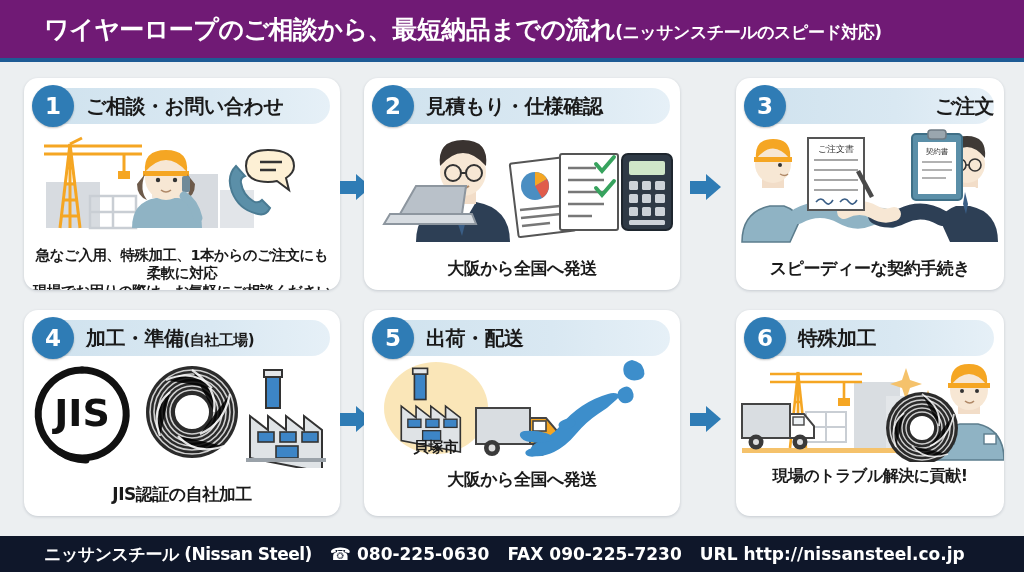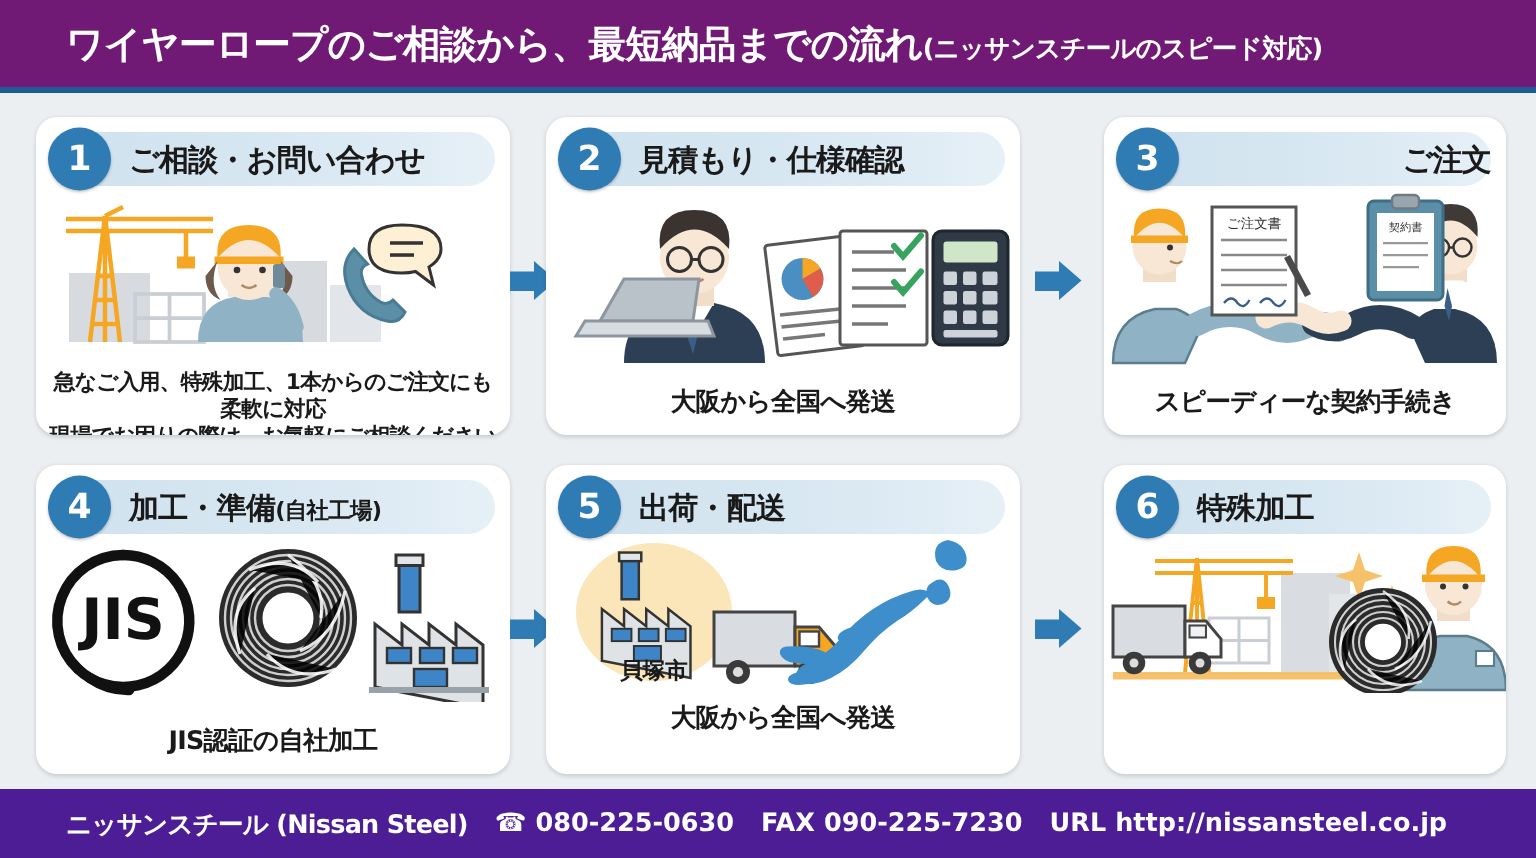--- a/index.html
+++ b/index.html
@@ -69,22 +69,22 @@
   .caption.small{font-size:14.5px;line-height:1.25;}
   .arrow-wrap{position:absolute;display:flex;align-items:center;}
   .arrow-shaft{width:16px;height:13px;background:#2f7cb5;}
   .arrow-head{
     width:0;height:0;border-top:13px solid transparent;border-bottom:13px solid transparent;
     border-left:15px solid #2f7cb5;
   }
 
   
   .footer{
-    position:absolute;left:0;bottom:0;width:1024px;height:46px;
-    background:#4c1d95;display:flex;
+    position:absolute;left:0;bottom:0;width:1024px;height:36px;
+    background:#0f172a;display:flex;
   }
   .footer-inner{
     display:flex;align-items:center;gap:18px;padding-left:44px;
     color:#ffffff;font-size:17px;font-weight:700;white-space:nowrap;
   }
   .footer-inner .company{letter-spacing:-0.5px;}
 </style>
 </head>
 <body>
 
@@ -502,20 +502,21 @@
             <g stroke="#ffffff" stroke-width="1.8" opacity=".8">
               <path d="M38 2 q20 14 17 32"></path>
                 <path d="M70 22 q-5 24-24 32"></path>
               <path d="M64 62 q-22 8-36-8"></path>
                 <path d="M12 55 q-8-22 8-34"></path>
             </g>
           </g>
         </svg>
       </div>
       <div class="caption small" style="top:156px;font-size:16px;">
+        <div>現場のトラブル解決に貢献!</div>
       </div>
     </div>
 
   </div>
 
   <div class="footer">
     <div class="footer-inner">
       <span class="company">ニッサンスチール (Nissan Steel)</span>
       <span>☎</span>
       <span style="margin-left:-12px;">080-225-0630</span>

